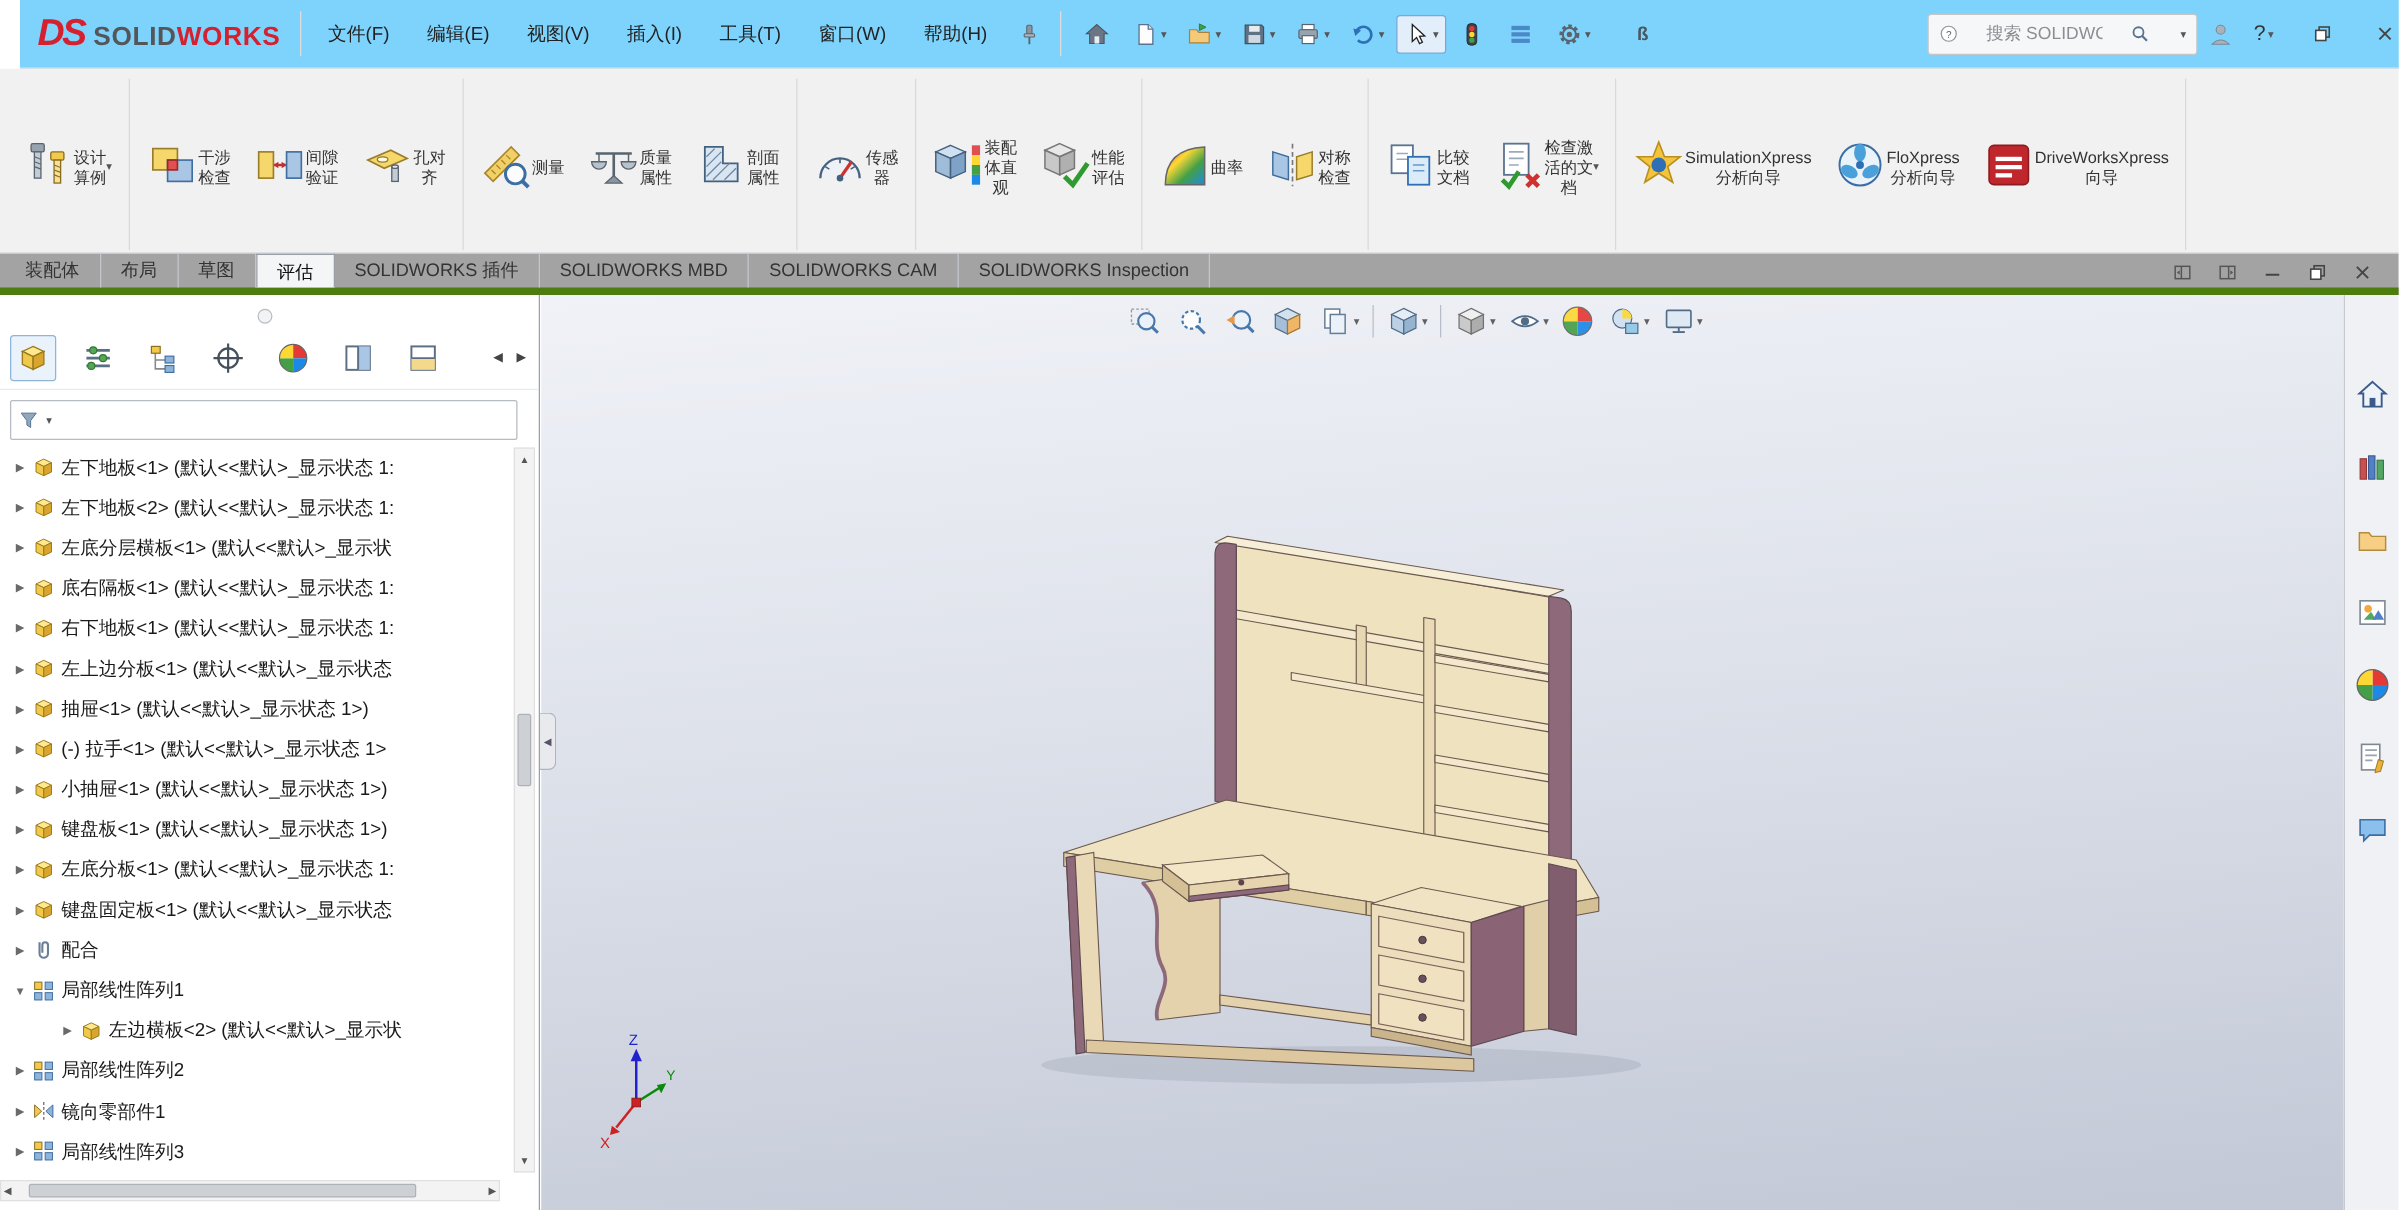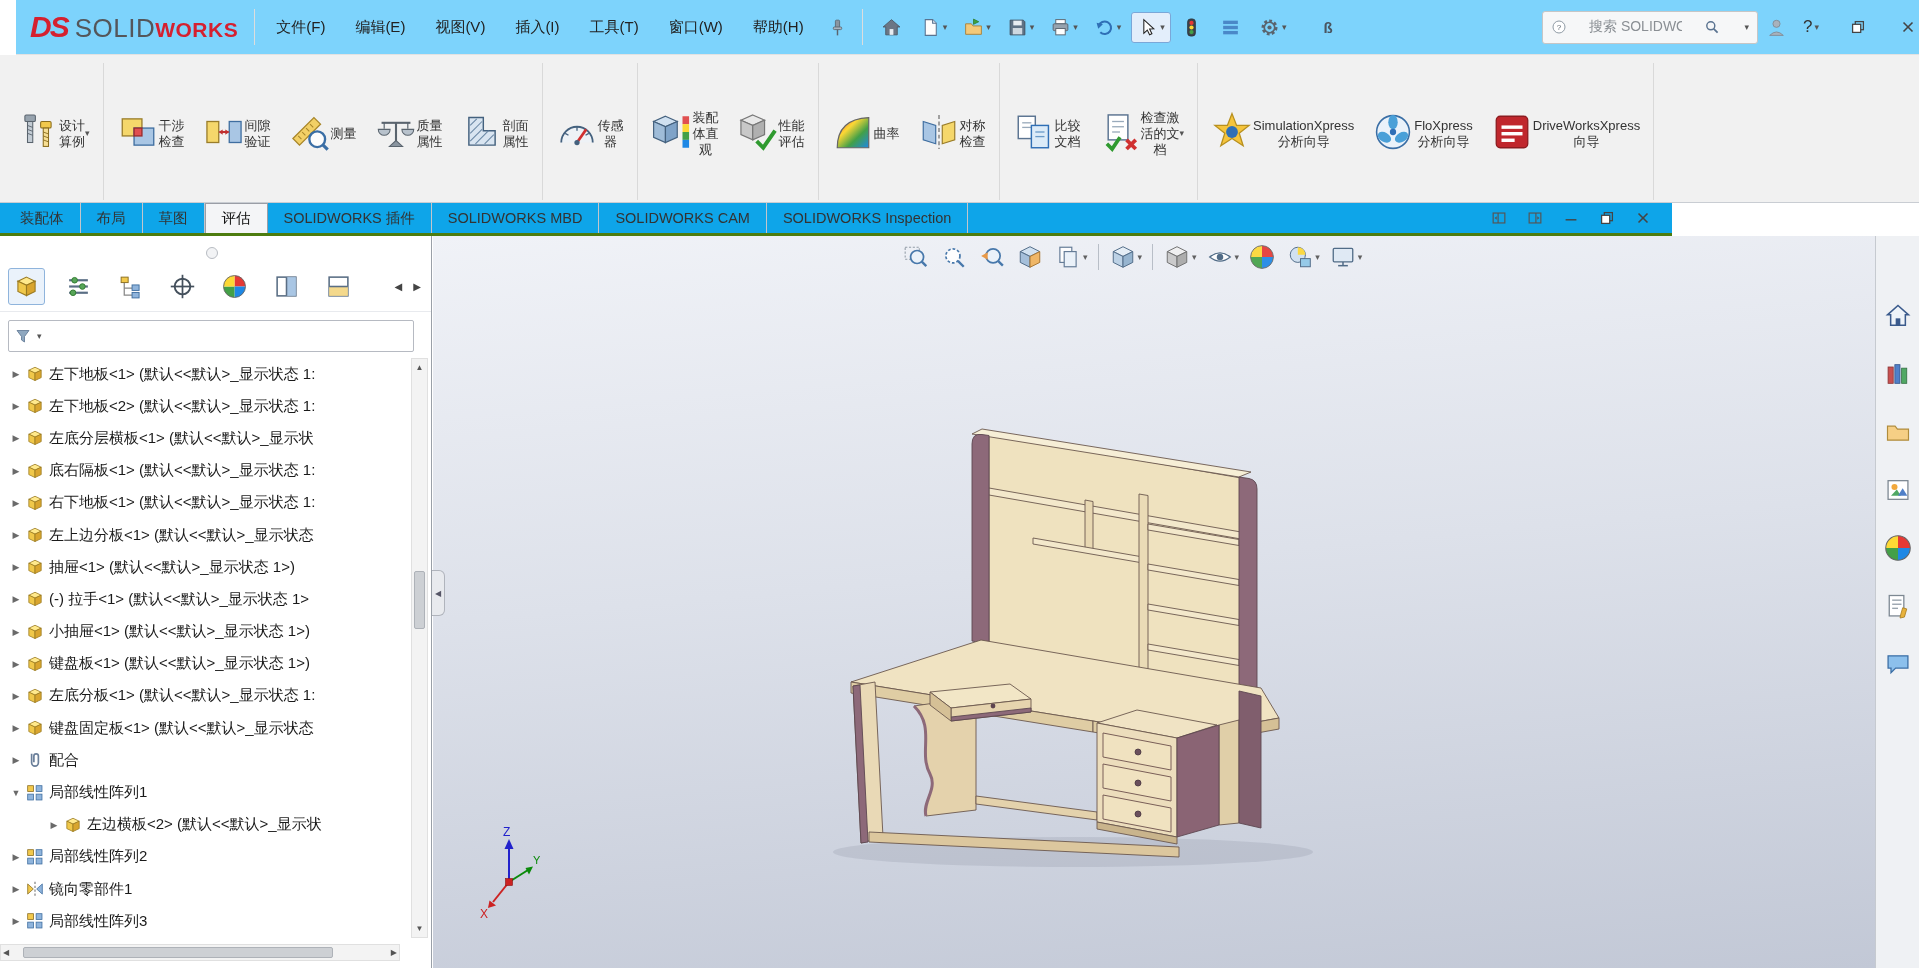--- a/index.html
+++ b/index.html
@@ -7,21 +7,21 @@
 body{position:relative;font-family:"Liberation Sans","DejaVu Sans",sans-serif;background:#fff;color:#222;font-size:14px}
 svg{display:block}
 .i16{width:16px;height:16px}.i18{width:18px;height:18px}.i20{width:21px;height:21px}
 .i22{width:25px;height:25px}.i24{width:26px;height:26px}.i26{width:28px;height:28px}
 .dd{font-size:9px;color:#555;margin-left:2px}
 
 
 #menubar{position:absolute;left:16px;top:0;width:1919px;height:55px;display:flex;align-items:center;background:#7dd3fc;border-bottom:1px solid #e2e2e2;z-index:5}
 .logo{display:flex;align-items:baseline;padding:0 10px 0 14px;white-space:nowrap}
 .logo .ds{font-style:italic;font-weight:bold;font-size:30px;color:#d5202f;letter-spacing:-2px;margin-right:7px}
-.logo .solid{font-weight:normal;font-size:26px;color:#54565a;letter-spacing:.5px}
+.logo .solid{font-weight:bold;font-size:21px;color:#54565a;letter-spacing:.5px}
 .logo .works{font-weight:bold;font-size:21px;color:#d5202f;letter-spacing:.5px}
 .vsep{width:1px;height:36px;background:#ddd;margin:0 6px}
 .menus{display:flex;height:100%;align-items:flex-end}
 .menu-item{padding:0 15px;font-size:15px;height:100%;display:flex;align-items:center;cursor:default}
 .tool{display:flex;align-items:center;padding:4px 5px;border-radius:3px;margin:0 2px;border:1px solid transparent}
 .tool.active{border-color:#7aa7d8;background:#e3eefb}
 .quick{display:flex;align-items:center;margin-left:4px}
 .qglyph{font-size:15px;font-weight:bold;color:#4a5560}
 .search{width:216px;height:33px;border:1px solid #c6c6c6;border-radius:3px;background:#f6f7f8;display:flex;align-items:center;gap:22px;padding:0 8px;margin-left:auto;color:#8a8f94;font-size:14px}
 .search .ph{flex:1;white-space:nowrap;overflow:hidden}
@@ -30,21 +30,21 @@
 
 
 #ribbon{position:absolute;left:0;top:55px;width:1919px;height:148px;background:#f1f1f1;border-bottom:1px solid #c9cdd3;display:flex;align-items:stretch;padding:8px 4px 2px 8px;z-index:4}
 .rbtn{display:flex;flex-direction:row;align-items:center;padding:4px 9px 0;min-width:58px;cursor:default}
 .ric{width:42px;height:42px;margin-bottom:4px}
 .rlabel{font-size:13px;line-height:16px;text-align:center;white-space:pre-line;color:#333}
 .rdd{font-size:9px;color:#555;height:12px;line-height:11px}
 .rbtn.grp-end{border-right:1px solid #d9d9d9;margin-right:4px;padding-right:13px}
 
 
-#tabbar{position:absolute;left:0;top:203px;width:1672px;height:33px;background:#0ea5e9;border-bottom:3px solid #4d7c0f;display:flex;align-items:stretch;padding-left:4px;z-index:4}
+#tabbar{position:absolute;left:0;top:203px;width:1919px;height:33px;background:#a3a3a3;border-bottom:6px solid #4d7c0f;display:flex;align-items:stretch;padding-left:4px;z-index:4}
 .tabs{display:flex;align-items:stretch}
 .tab{display:flex;align-items:center;padding:0 16px;font-size:14.5px;color:#333;border-right:1px solid #c2c6cc;cursor:default}
 .tab.active{background:#f4f5f7;border:1px solid #9a9ea6;border-bottom:none;color:#111}
 .docctl{position:absolute;right:20px;top:6px;display:flex;gap:18px;align-items:center}
 
 
 #leftpanel{position:absolute;left:0;top:236px;width:432px;height:732px;background:#fff;border-right:1px solid #9aa0a8;z-index:3}
 .grip{position:absolute;left:206px;top:11px;width:12px;height:12px;border:1px solid #b8bcc2;border-radius:50%;background:#f2f3f5}
 .ptabs{position:absolute;left:0;top:26px;width:100%;height:50px;display:flex;align-items:center;padding:0 8px;border-bottom:1px solid #e8eaee}
 .ptabs-icons{display:flex;gap:15px;align-items:center}
@@ -606,20 +606,28 @@
 
     <div class="rbtn">
       <svg class="ric">
         <use href="#r-clear"></use>
       </svg>
       <div class="rlabel">间隙
 验证</div>
       <div class="rdd"></div>
     </div>
 
+    <div class="rbtn grp-end">
+      <svg class="ric">
+        <use href="#r-hole"></use>
+      </svg>
+      <div class="rlabel">孔对
+齐</div>
+      <div class="rdd"></div>
+    </div>
 
     <div class="rbtn">
       <svg class="ric">
         <use href="#r-measure"></use>
       </svg>
       <div class="rlabel">测量</div>
       <div class="rdd"></div>
     </div>
 
     <div class="rbtn">

